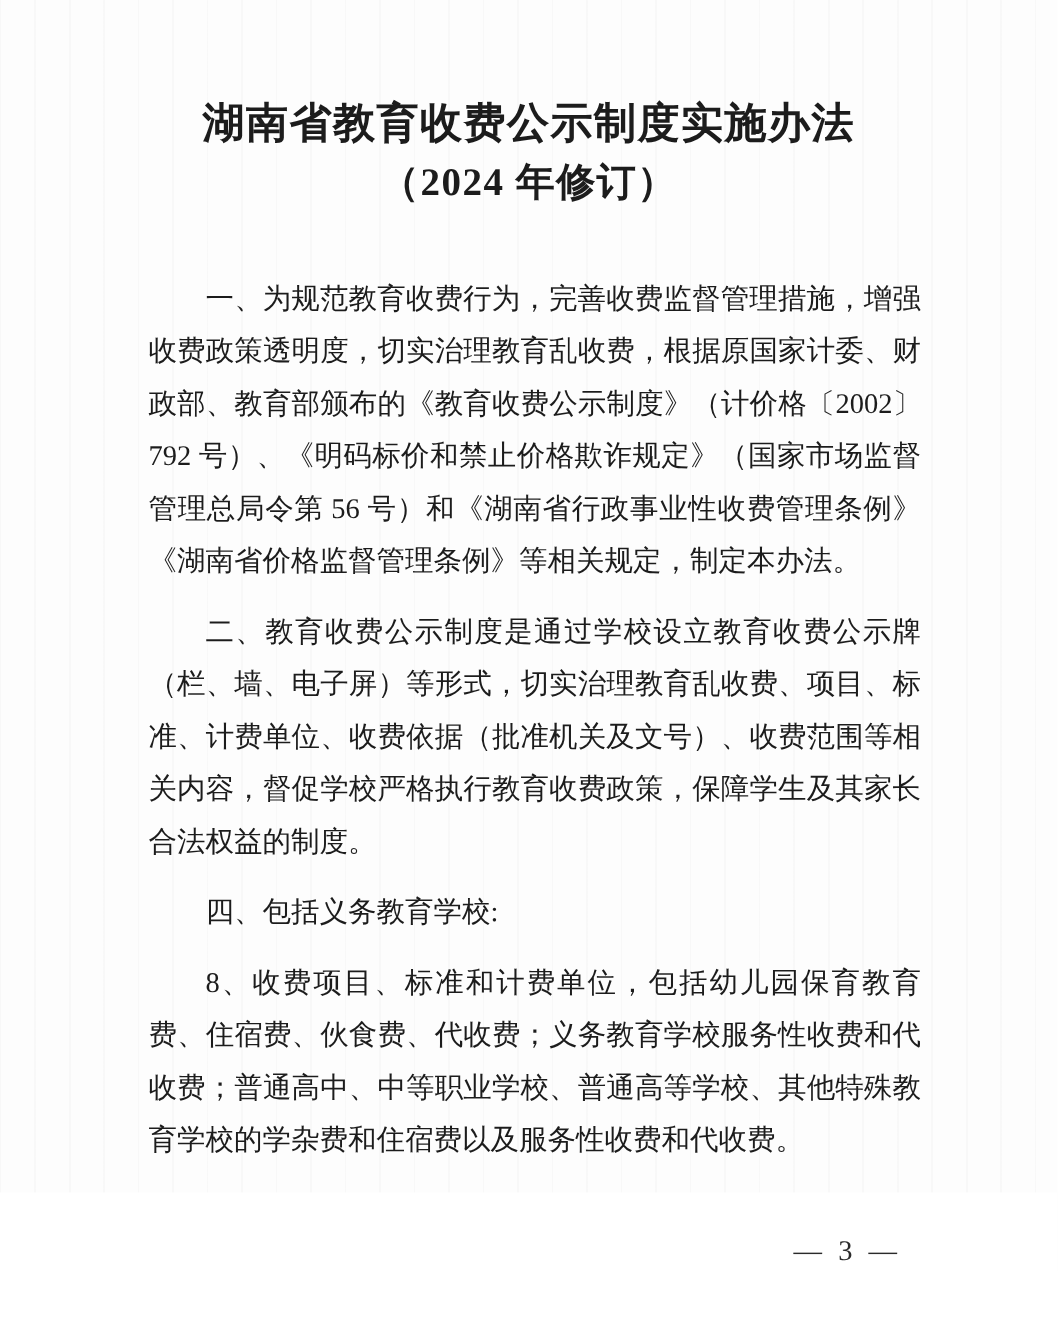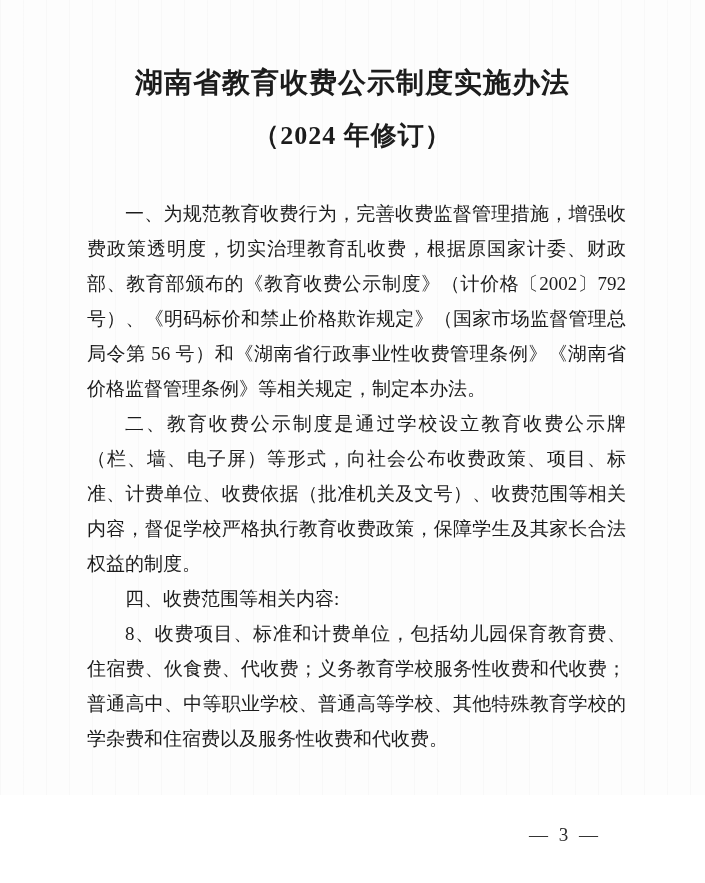--- a/index.html
+++ b/index.html
@@ -30,31 +30,31 @@
     font-size: 28px;
     font-weight: bold;
     letter-spacing: 1px;
     line-height: 34px;
   }
   .title-line2 {
     font-size: 26px;
     font-weight: bold;
     letter-spacing: 1px;
     line-height: 32px;
-    margin-top: 20px;
+    margin-top: 6px;
   }
   .body-text {
     margin: 44px 79px 0 87px; 
     font-size: 19px;
     line-height: 35px;
     text-align: justify;
     text-justify: inter-ideograph;
   }
   .body-text p {
-    margin: 0;
+    margin: 12px;
     padding: 0;
     text-indent: 2em;
   }
   .page-footer {
     position: absolute;
     top: 824px;
     right: 104px;
     font-size: 19px;
     letter-spacing: 3px;
     color: #2a2a2a;
@@ -65,20 +65,20 @@
 
 <div class="page">
 
   <div class="title-block">
     <div class="title-line1">湖南省教育收费公示制度实施办法</div>
     <div class="title-line2">（2024 年修订）</div>
   </div>
 
   <div class="body-text">
     <p>一、为规范教育收费行为，完善收费监督管理措施，增强收费政策透明度，切实治理教育乱收费，根据原国家计委、财政部、教育部颁布的《教育收费公示制度》（计价格〔2002〕792 号）、《明码标价和禁止价格欺诈规定》（国家市场监督管理总局令第 56 号）和《湖南省行政事业性收费管理条例》《湖南省价格监督管理条例》等相关规定，制定本办法。</p>
-    <p>二、教育收费公示制度是通过学校设立教育收费公示牌（栏、墙、电子屏）等形式，向社会公布收费政策、项目、标准、计费单位、收费依据（批准机关及文号）、收费范围等相关内容，督促学校严格执行教育收费政策，保障学生及其家长合法权益的制度。</p>
-    <p>四、收费范围等相关内容:</p>
+    <p>二、教育收费公示制度是通过学校设立教育收费公示牌（栏、墙、电子屏）等形式，切实治理教育乱收费、项目、标准、计费单位、收费依据（批准机关及文号）、收费范围等相关内容，督促学校严格执行教育收费政策，保障学生及其家长合法权益的制度。</p>
+    <p>四、包括义务教育学校:</p>
     <p>8、收费项目、标准和计费单位，包括幼儿园保育教育费、住宿费、伙食费、代收费；义务教育学校服务性收费和代收费；普通高中、中等职业学校、普通高等学校、其他特殊教育学校的学杂费和住宿费以及服务性收费和代收费。</p>
   </div>
 
   <div class="page-footer">— 3 —</div>
 
 </div>
 
 </body></html>

